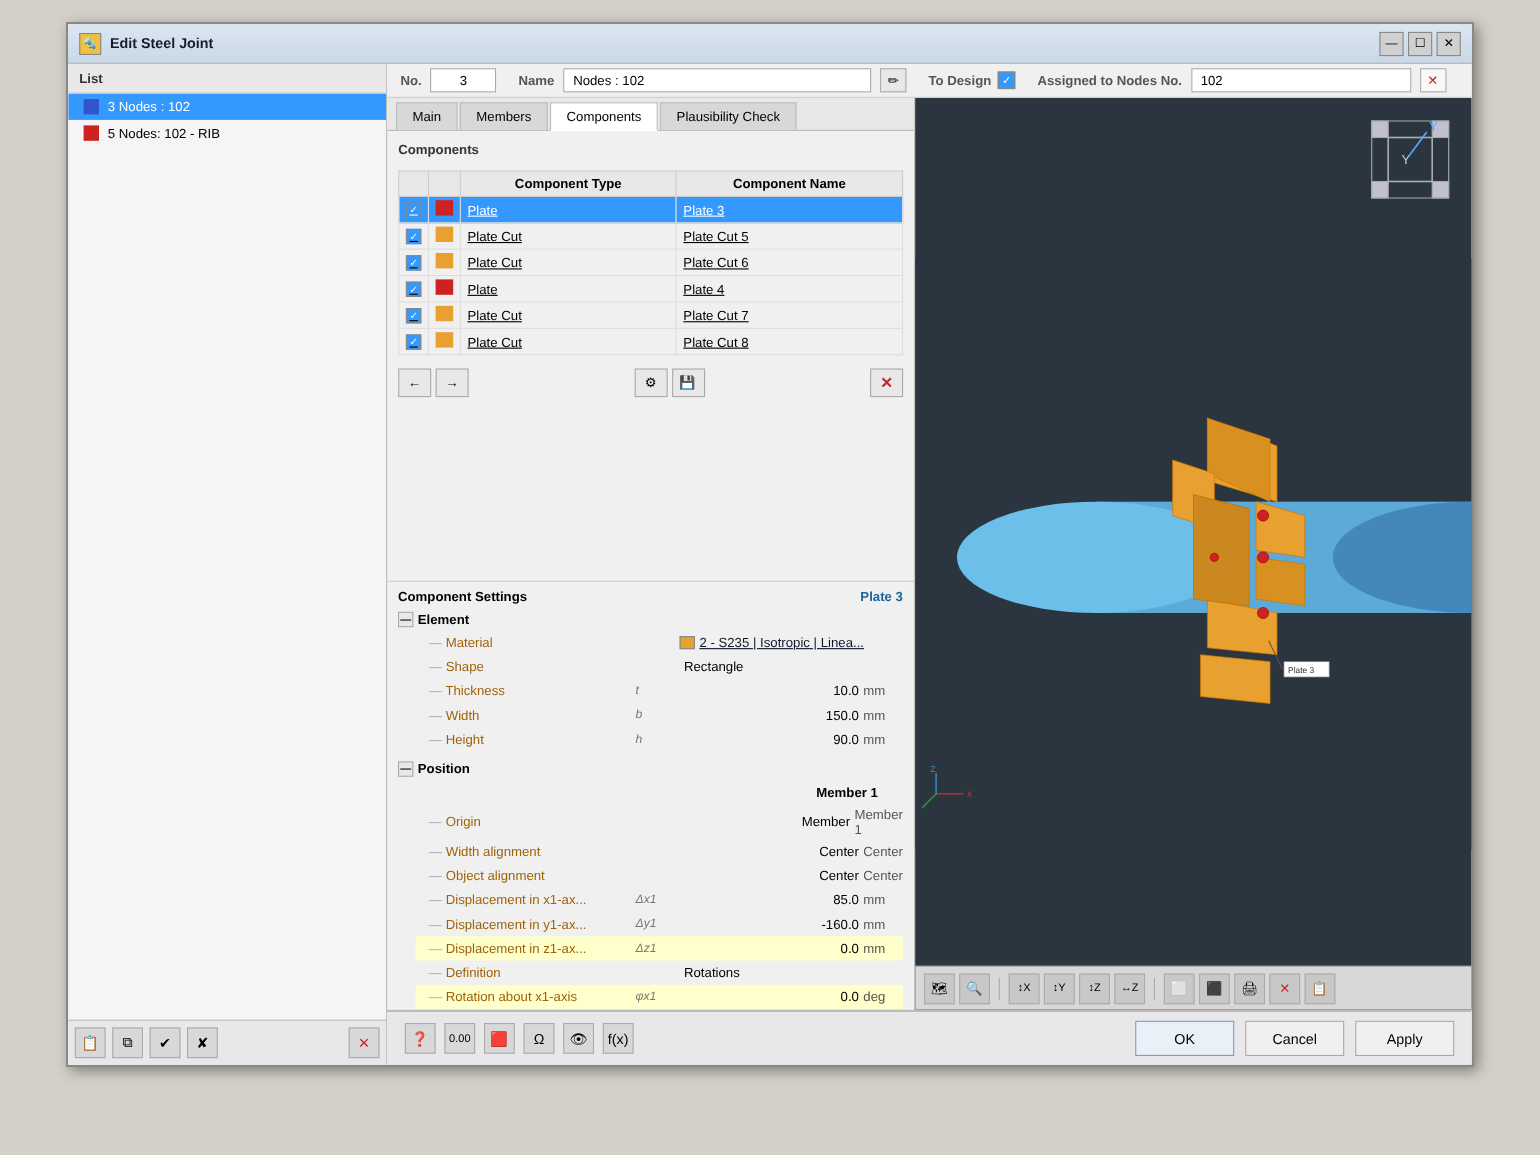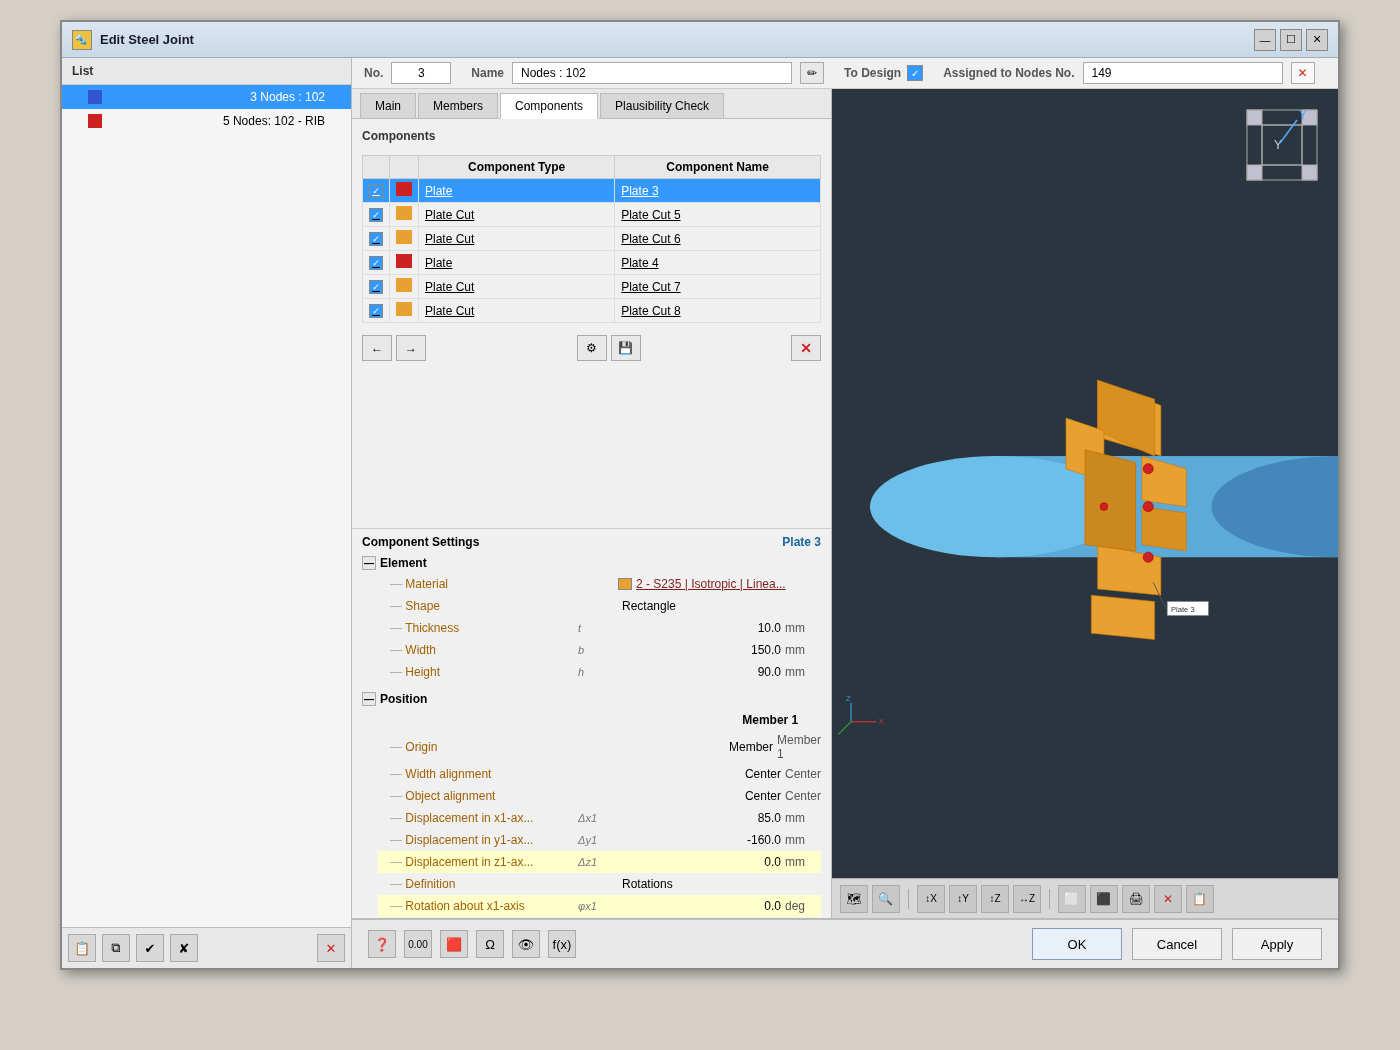--- a/index.html
+++ b/index.html
@@ -10,21 +10,21 @@
     .title-bar-left { display: flex; align-items: center; gap: 8px; }
     .title-icon { width: 20px; height: 20px; background: #f0c040; border: 1px solid #888; display: flex; align-items: center; justify-content: center; font-size: 10px; }
     .title-text { font-weight: bold; font-size: 13px; color: #1a1a2e; }
     .title-controls { display: flex; gap: 4px; }
     .title-btn { width: 22px; height: 22px; background: #d0d0d0; border: 1px solid #888; display: flex; align-items: center; justify-content: center; cursor: pointer; font-size: 11px; }
 
     .window-body { display: flex; flex: 1; overflow: hidden; }
     .left-panel { width: 290px; background: #f5f5f5; border-right: 1px solid #bbb; display: flex; flex-direction: column; }
     .panel-header { background: #e8e8e8; padding: 6px 10px; border-bottom: 1px solid #ccc; font-weight: bold; color: #333; }
     .list-items { flex: 1; overflow-y: auto; }
-    .list-item { padding: 5px 26px; display: flex; align-items: center; gap: 8px; cursor: pointer; justify-content: space-between; }
+    .list-item { padding: 5px 14px; display: flex; align-items: center; gap: 8px; cursor: pointer; }
     .list-item.selected { background: #3399ff; color: white; }
     .list-item .color-box { width: 14px; height: 14px; flex-shrink: 0; }
     .list-item .color-box.blue { background: #3355cc; }
     .list-item .color-box.red { background: #cc2222; }
     .left-panel-bottom { border-top: 1px solid #bbb; padding: 6px; display: flex; align-items: center; gap: 6px; background: #e8e8e8; }
     .icon-btn { width: 28px; height: 28px; background: #d8d8d8; border: 1px solid #aaa; display: flex; align-items: center; justify-content: center; cursor: pointer; font-size: 13px; }
     .icon-btn.red-btn { color: #cc2222; }
     .spacer { flex: 1; }
 
     .right-content { flex: 1; display: flex; flex-direction: column; }
@@ -150,21 +150,21 @@
           <span class="field-label">Name</span>
           <div class="field-input wide">Nodes : 102</div>
           <div class="edit-icon">✏</div>
         </div>
         <div class="checkbox-group">
           <span class="field-label">To Design</span>
           <div class="check-box"></div>
         </div>
         <div class="field-group">
           <span class="field-label">Assigned to Nodes No.</span>
-          <div class="assigned-input">149</div>
+          <div class="assigned-input">102</div>
           <div class="del-btn">✕</div>
         </div>
       </div>
 
       <div class="content-area">
 
         <div class="left-content">
 
           <div class="tab-bar">
             <div class="tab">Main</div>
@@ -260,21 +260,21 @@
                 <div class="tree-toggle">—</div>
                 <span>Element</span>
               </div>
               <div class="tree-body">
 
                 <div class="prop-row">
                   <span class="prop-label tree-line">Material</span>
                   <span class="prop-symbol"></span>
                   <div class="material-row">
                     <div class="mat-color"></div>
-                    <span style="color:#7f1d1d; text-decoration:underline; cursor:pointer;">2 - S235 | Isotropic | Linea...</span>
+                    <span style="color:#0f172a; text-decoration:underline; cursor:pointer;">2 - S235 | Isotropic | Linea...</span>
                   </div>
                 </div>
 
                 <div class="prop-row">
                   <span class="prop-label tree-line">Shape</span>
                   <span class="prop-symbol"></span>
                   <span class="prop-full">Rectangle</span>
                 </div>
 
                 <div class="prop-row">

